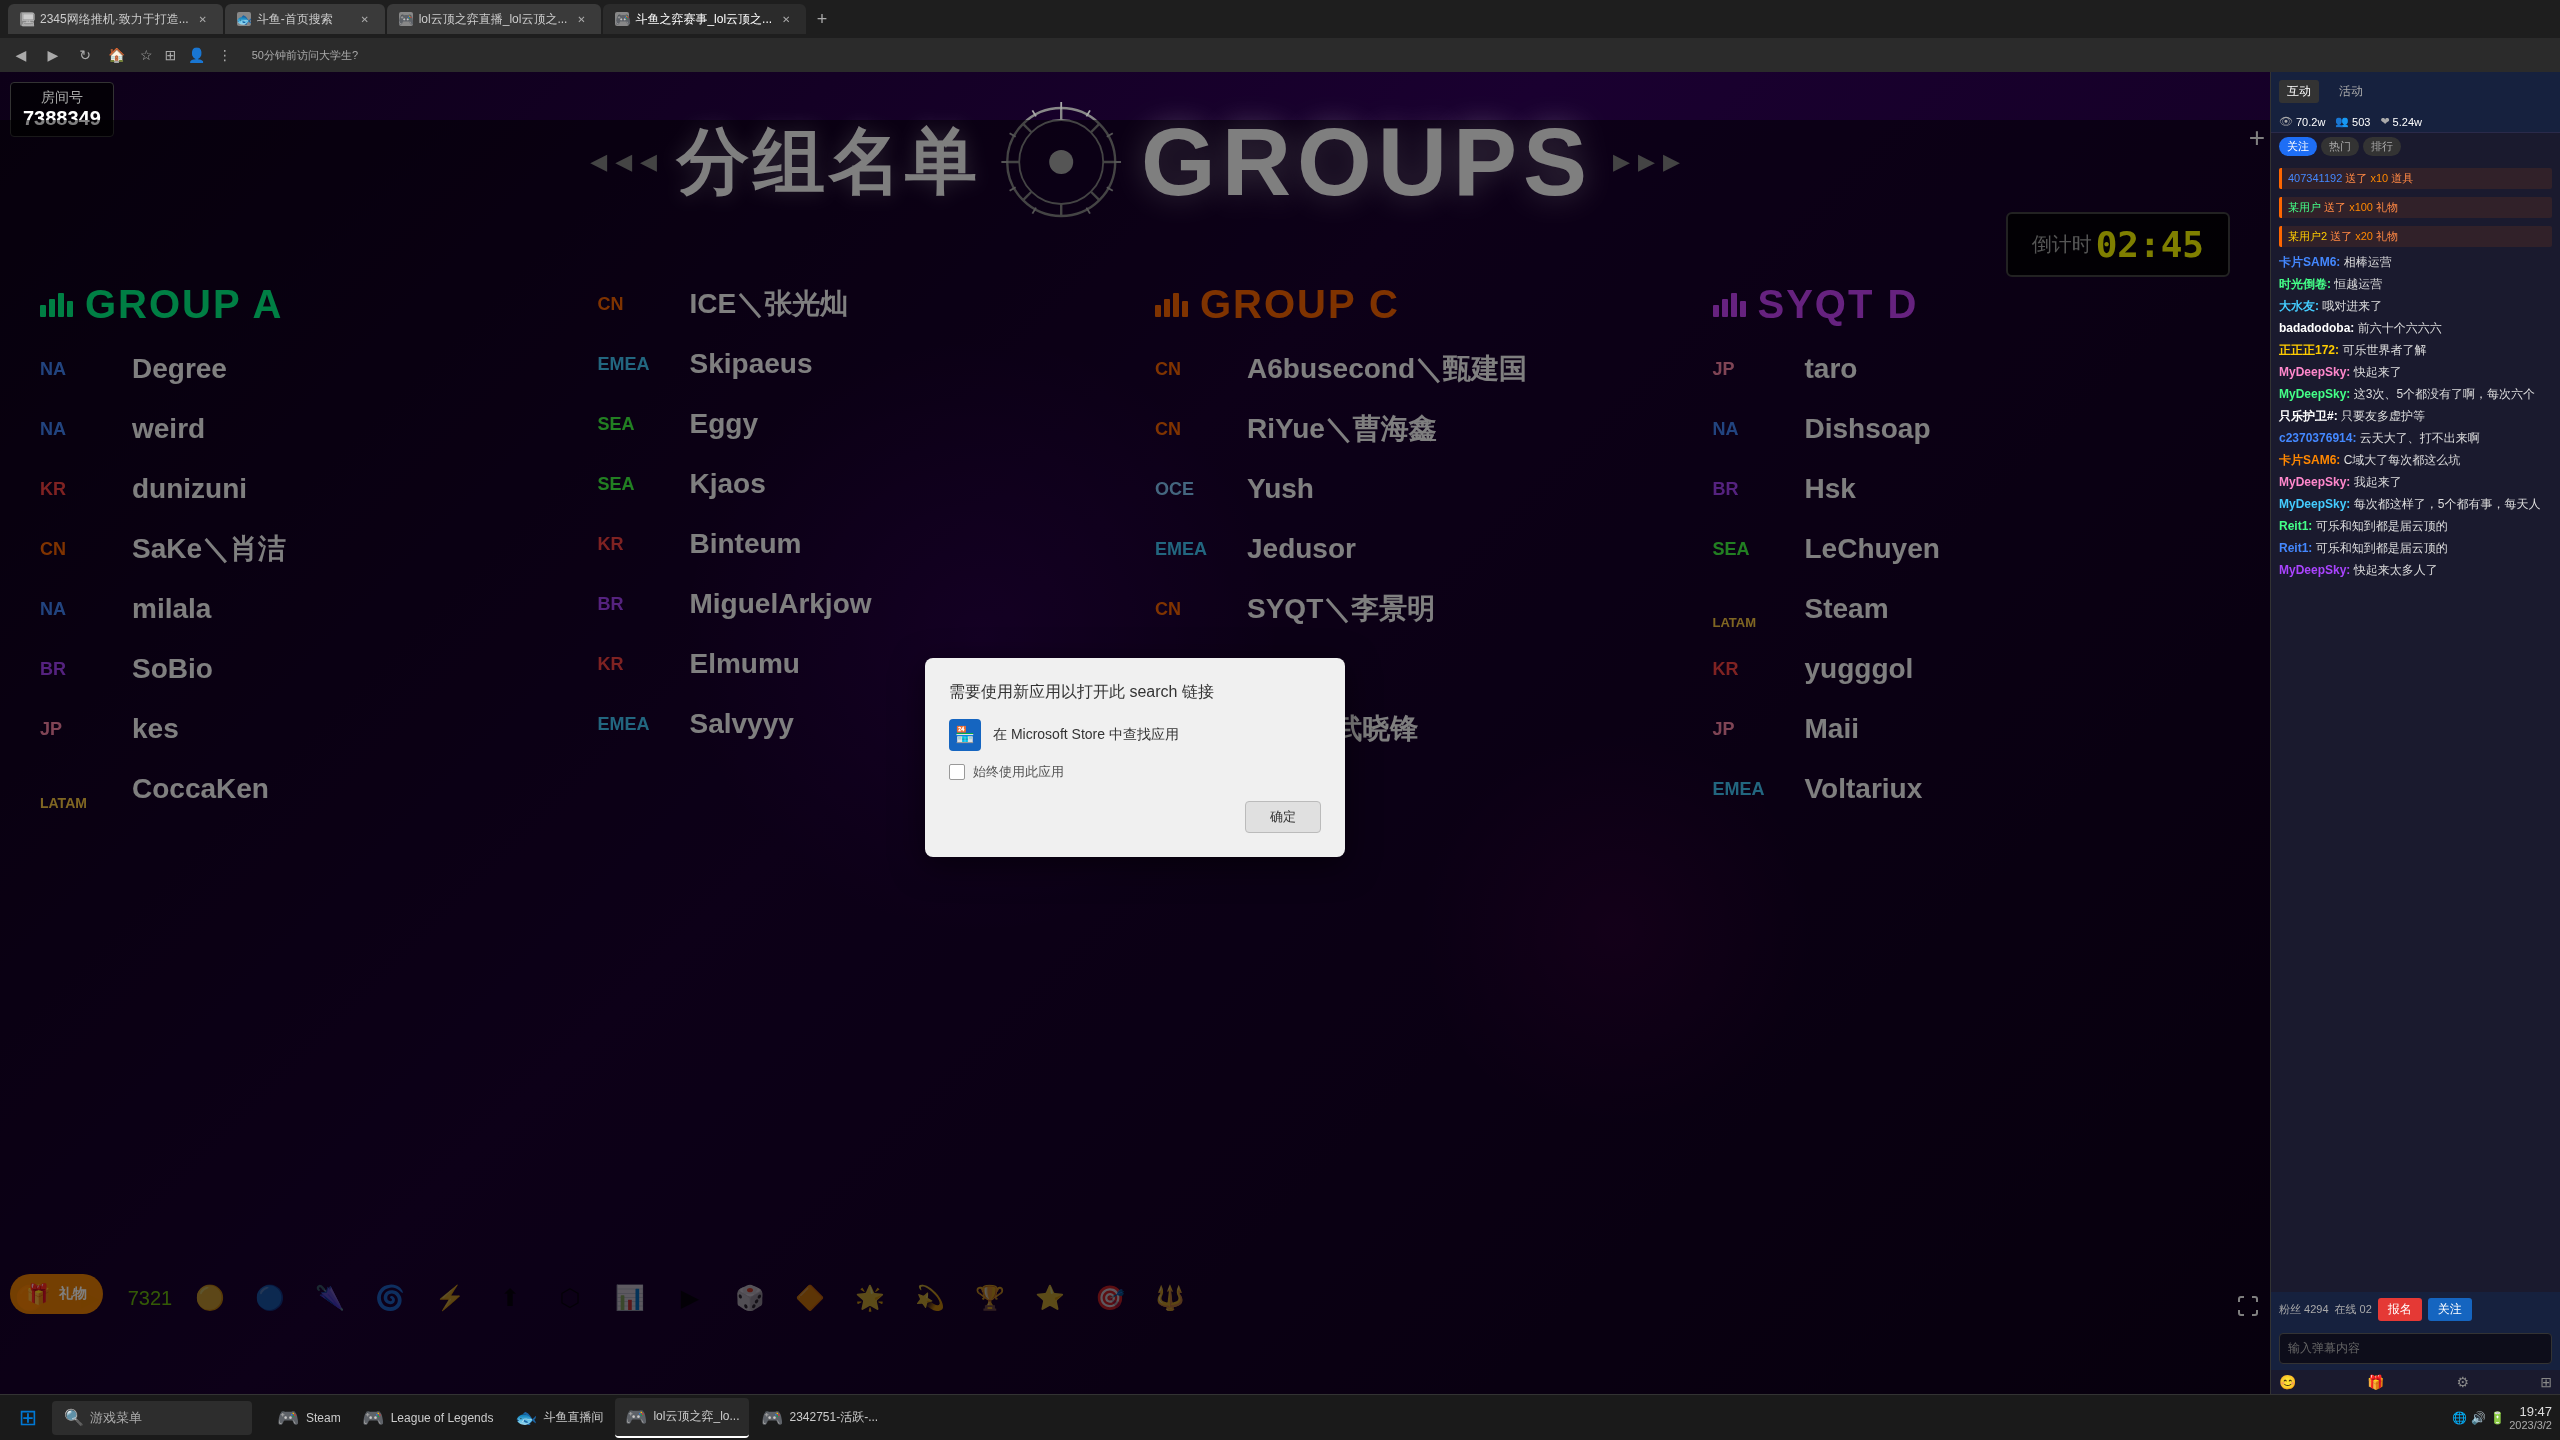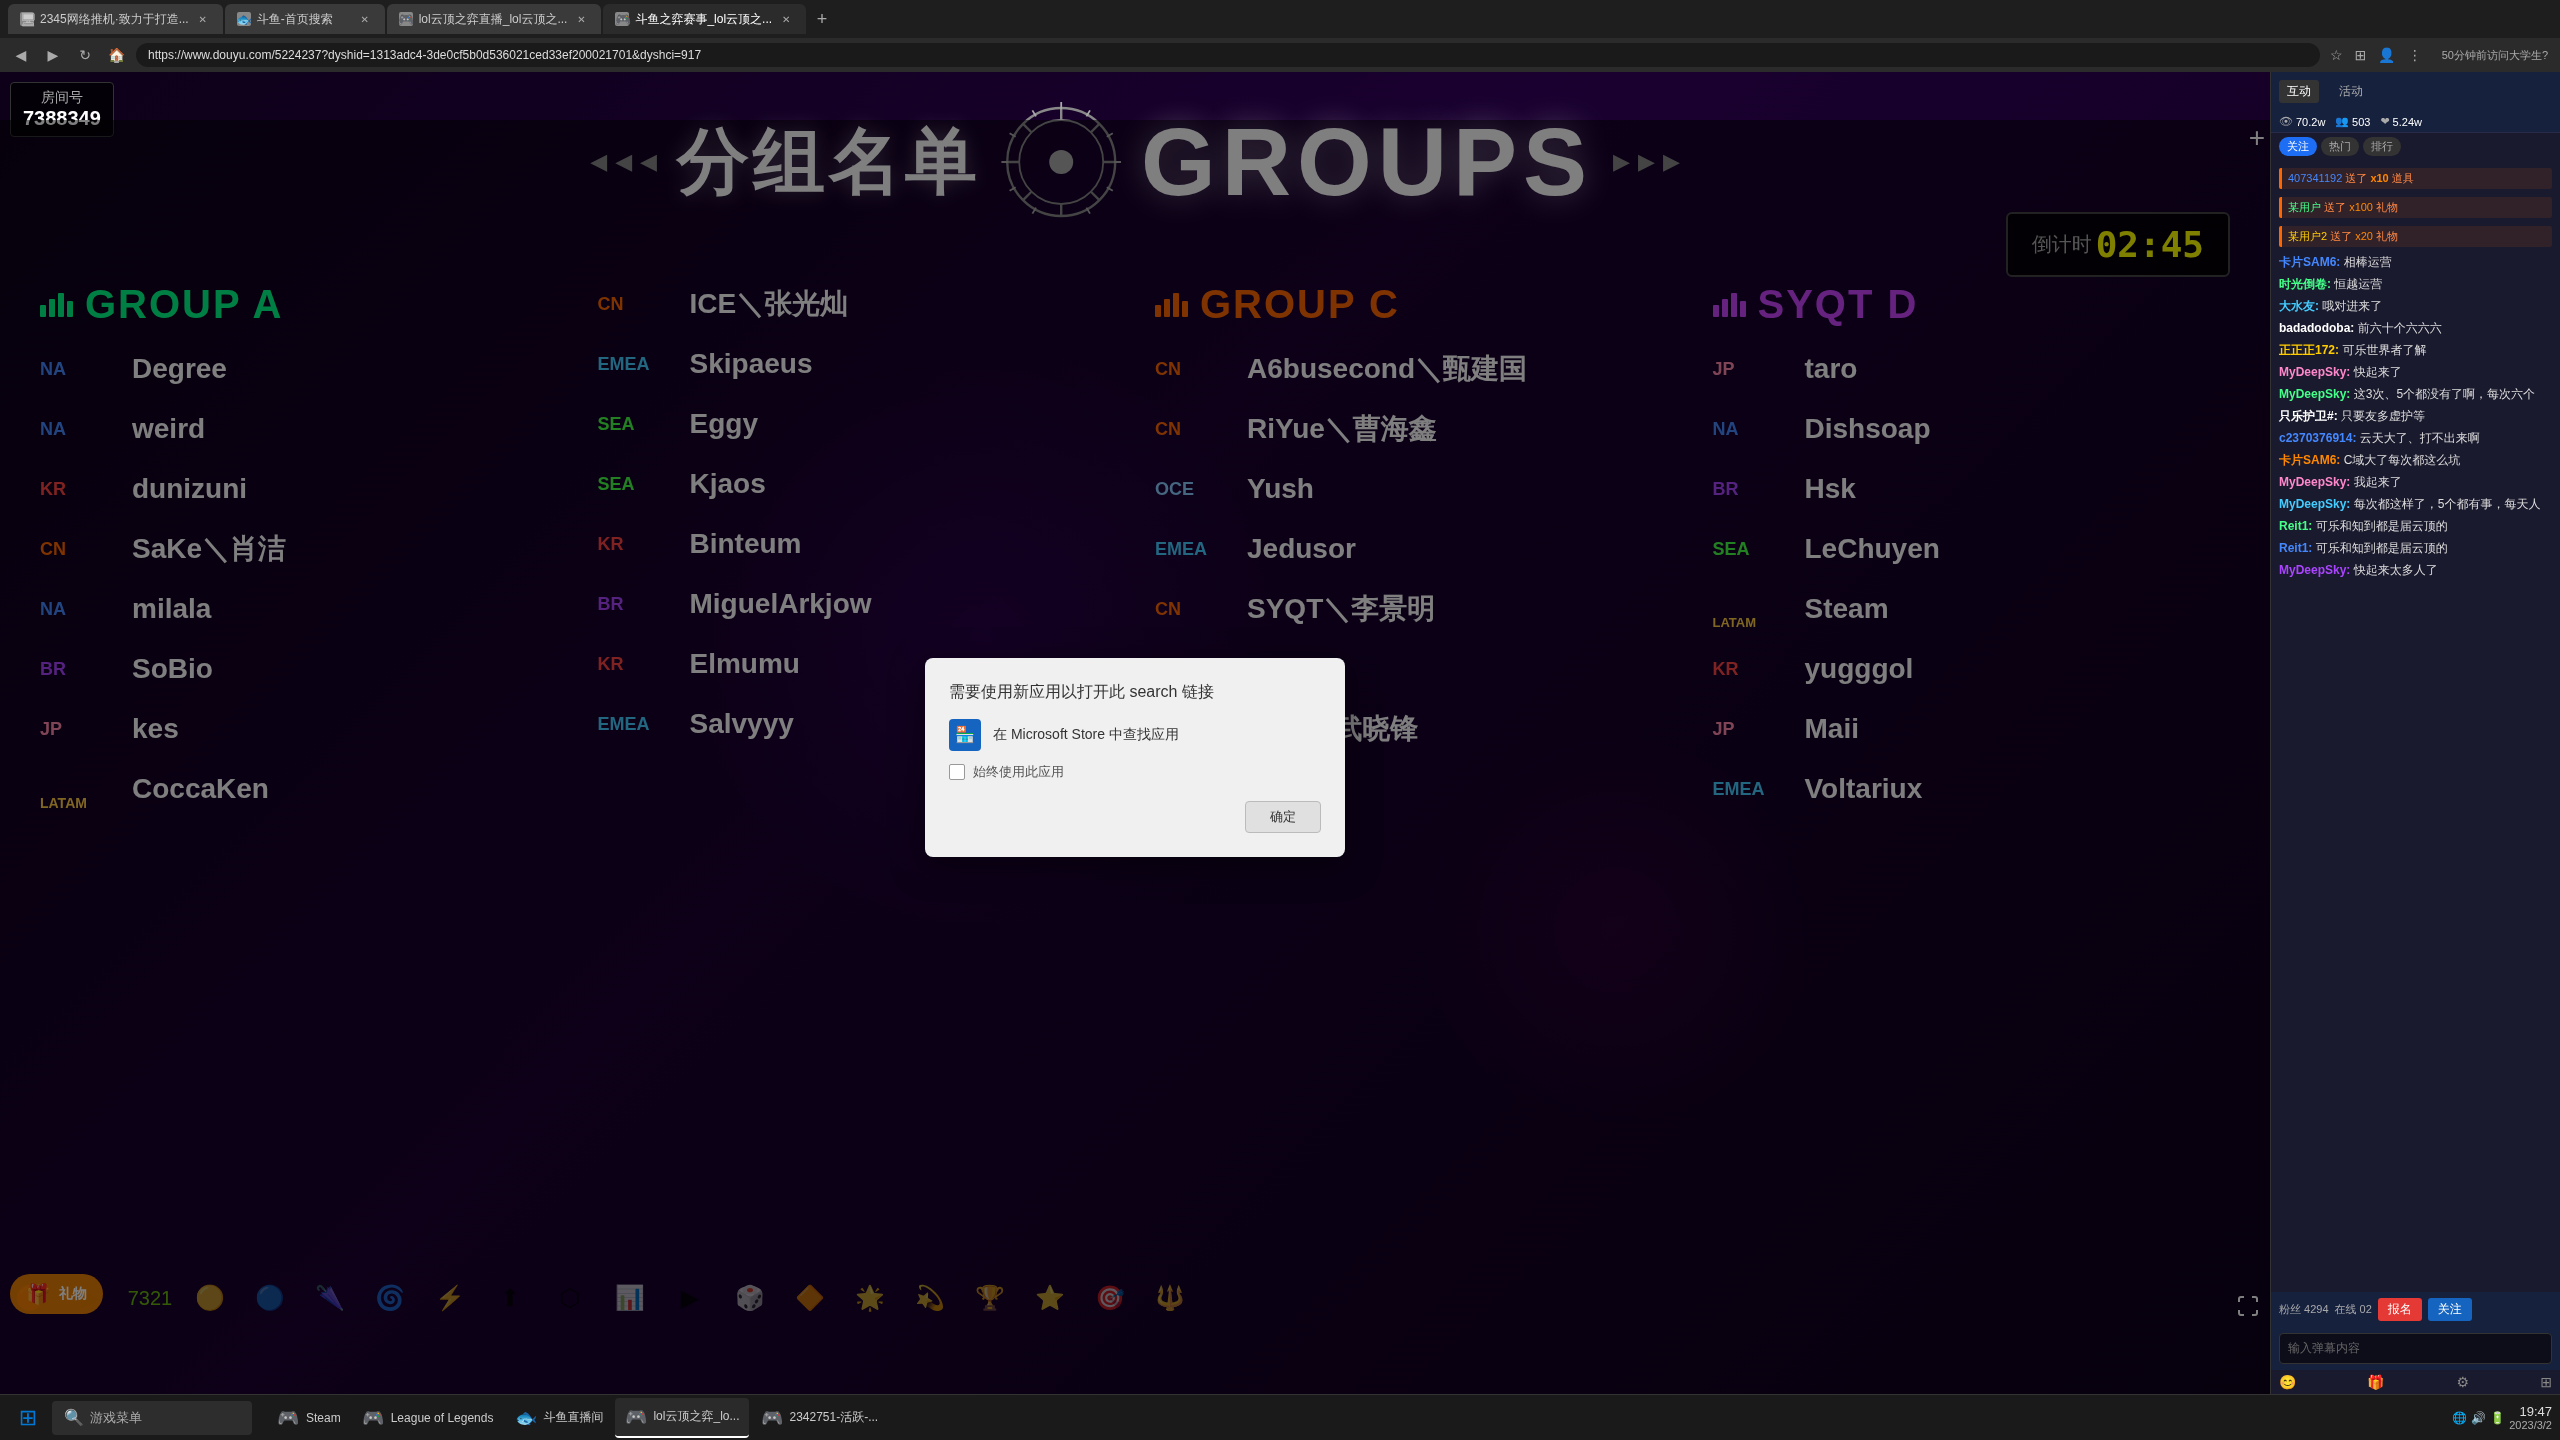--- a/index.html
+++ b/index.html
@@ -759,23 +759,20 @@
       <span class="tab-title">斗鱼之弈赛事_lol云顶之...</span>
       <span class="tab-close">✕</span>
     </div>
     <div class="new-tab-btn">+</div>
   </div>
   <div class="nav-bar">
     <div class="nav-btn">◀</div>
     <div class="nav-btn">▶</div>
     <div class="nav-btn">↻</div>
     <div class="nav-btn">🏠</div>
-    <div class="address-bar">
-      <span>https://www.douyu.com/5224237?dyshid=1313adc4-3de0cf5b0d536021ced33ef200021701&amp;dyshci=917</span>
-    </div>
     <div class="nav-right-icons">
       <span>☆</span>
       <span>⊞</span>
       <span>👤</span>
       <span>⋮</span>
       <span style="font-size:11px; color:#aaa; margin-left:8px;">50分钟前访问大学生?</span>
     </div>
   </div>
 </div>
 
@@ -1082,21 +1079,21 @@
     </div>
 
     <div class="chat-action-bar">
       <span class="action-badge badge-blue">关注</span>
       <span class="action-badge badge-gray">热门</span>
       <span class="action-badge badge-gray">排行</span>
     </div>
 
     <div class="chat-messages">
       <div class="chat-gift-row">
-        <span style="color:#4488ff;">407341192</span> 送了 <span style="color:#ff8800;font-weight:bold;">x10</span> 道具
+        <span style="color:#4488ff;">407341192</span> 送了 <span style="color:#ff8800;">x10</span> 道具
       </div>
       <div class="chat-gift-row">
         <span style="color:#44ff88;">某用户</span> 送了 <span style="color:#ff8800;">x100</span> 礼物
       </div>
       <div class="chat-gift-row">
         <span style="color:#ffcc00;">某用户2</span> 送了 <span style="color:#ff8800;">x20</span> 礼物
       </div>
       <div class="chat-msg">
         <span class="username msg-blue">卡片SAM6:</span>
         <span class="msg-text"> 相棒运营</span>

